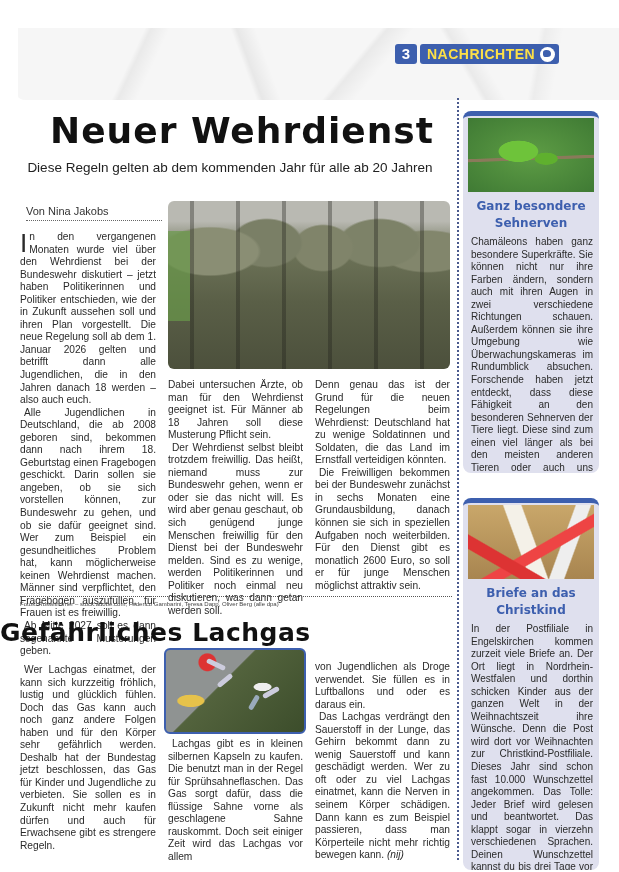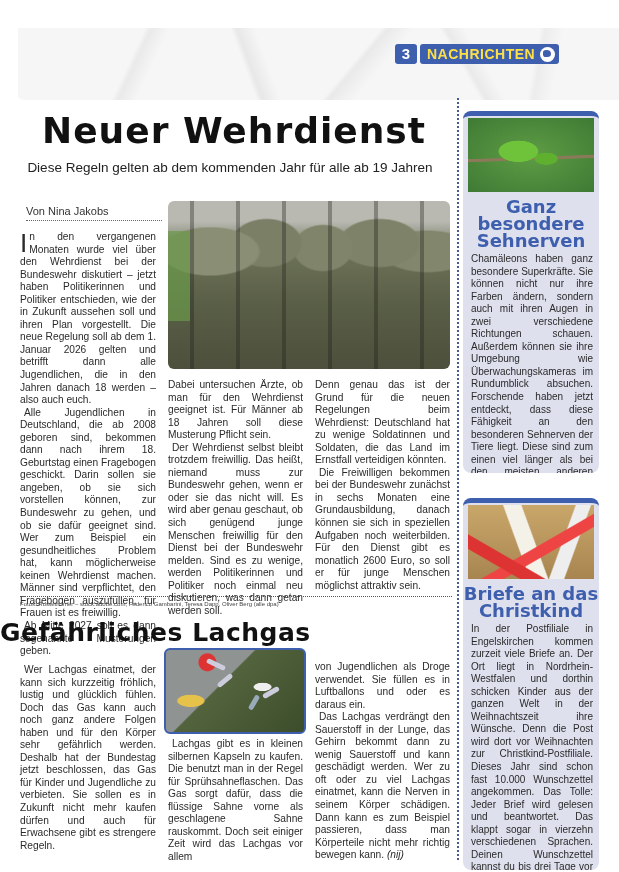--- a/index.html
+++ b/index.html
@@ -25,21 +25,21 @@
   }
   .section-label {
     background: #3d5fae; color: #fde047; font-weight: bold; font-size: 14px; letter-spacing: 0.5px;
     height: 20px; line-height: 20px; padding: 0 4px 0 7px; border-radius: 3px;
     display: flex; align-items: center; gap: 5px;
   }
   .globe { width: 15px; height: 15px; border-radius: 50%; background: #fff; position: relative; }
   .globe::after { content: ""; position: absolute; left: 3px; top: 3px; width: 8px; height: 7px; background: #3d5fae; border-radius: 40% 60% 50% 40%; }
 
   .main-title {
-    position: absolute; top: 110px; left: 4px; width: 460px; text-align: center;
+    position: absolute; top: 110px; left: 12px; width: 460px; text-align: center;
     font-size: 36px; font-weight: bold; letter-spacing: 1px; color: #111;
     font-family: "DejaVu Sans", sans-serif;
   }
   .subtitle {
     position: absolute; top: 160px; left: 0; width: 460px; text-align: center;
     font-size: 13.5px; color: #222;
   }
 
   .byline {
     position: absolute; top: 205px; left: 20px; width: 136px; font-size: 11px; color: #333;
@@ -84,21 +84,21 @@
       linear-gradient(135deg, #8f9392 0 40%, #53633d 41%, #3c4d2b 100%);
   }
   .gas-photo .can { position: absolute; background: #ccd; border-radius: 3px; height: 5px; }
 
   .sidebox {
     position: absolute; left: 463px; width: 136px; background: #dfe0ee; border-radius: 8px;
     overflow: hidden; border-top: 5px solid #3d5fae;
   }
   .sidebox .pic { margin: 2px 5px 0 5px; height: 74px; }
   .sidebox h3 {
-    font-family: "DejaVu Sans", sans-serif; color: #3d5fae; font-size: 18px; font-weight: bold;
+    font-family: "DejaVu Sans", sans-serif; color: #3d5fae; font-size: 12px; font-weight: bold;
     text-align: center; line-height: 17px; margin-top: 6px;
   }
   .sidebox .txt { font-size: 10px; line-height: 12.55px; text-align: justify; color: #2a2a2a; padding: 4px 6px 6px 8px; }
   .chameleon-pic {
     background:
       radial-gradient(ellipse at 40% 45%, #6ec33a 0 18%, transparent 19%),
       radial-gradient(ellipse at 62% 55%, #5fb02e 0 10%, transparent 11%),
       linear-gradient(178deg, transparent 0 52%, #8a7a5a 53% 56%, transparent 57%),
       radial-gradient(ellipse at 50% 50%, #5e9d45 0, #3f7a34 100%);
   }
@@ -118,21 +118,21 @@
 
 <div class="section-header">
   <div class="section-num">3</div>
   <div class="section-label">
     <span>NACHRICHTEN</span>
     <span class="globe"></span>
   </div>
 </div>
 
 <h1 class="main-title">Neuer Wehrdienst</h1>
-<div class="subtitle">Diese Regeln gelten ab dem kommenden Jahr für alle ab 19 Jahren</div>
+<div class="subtitle">Diese Regeln gelten ab dem kommenden Jahr für alle ab 20 Jahren</div>
 <div class="byline">Von Nina Jakobs</div>
 
 <div class="col" style="left:20px; top:231px; width:136px;">
   <p class="first"><span class="dropcap">I</span><span>n den vergangenen Monaten wurde viel über den Wehrdienst bei der Bundeswehr diskutiert – jetzt haben Politikerinnen und Politiker entschieden, wie der in Zukunft aussehen soll und ihren Plan vorgestellt. Die neue Regelung soll ab dem 1. Januar 2026 gelten und betrifft dann alle Jugendlichen, die in den Jahren danach 18 werden – also auch euch.</span></p>
   <p>Alle Jugendlichen in Deutschland, die ab 2008 geboren sind, bekommen dann nach ihrem 18. Geburtstag einen Fragebogen geschickt. Darin sollen sie angeben, ob sie sich vorstellen können, zur Bundeswehr zu gehen, und ob sie dafür geeignet sind. Wer zum Beispiel ein gesundheitliches Problem hat, kann möglicherweise keinen Wehrdienst machen. Männer sind verpflichtet, den Fragebogen auszufüllen, für Frauen ist es freiwillig.</p>
   <p>Ab Mitte 2027 soll es dann sogenannte Musterungen geben.</p>
 </div>
 
 <div class="soldier-photo" title="Soldaten in Uniform mit Gewehren">
     <div class="grass"></div>

